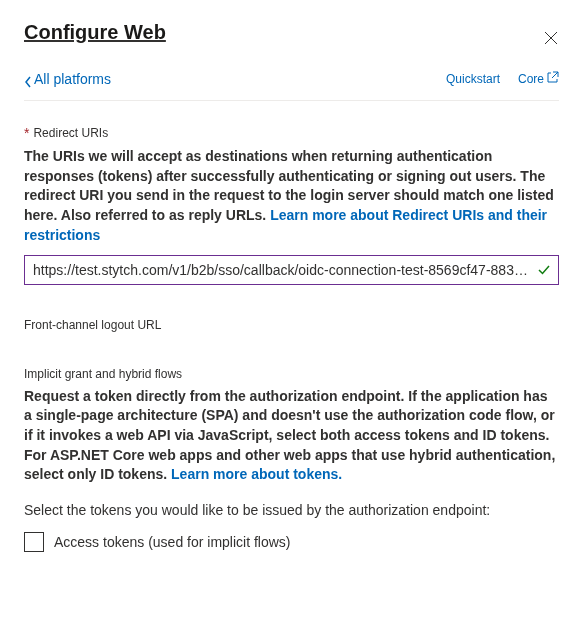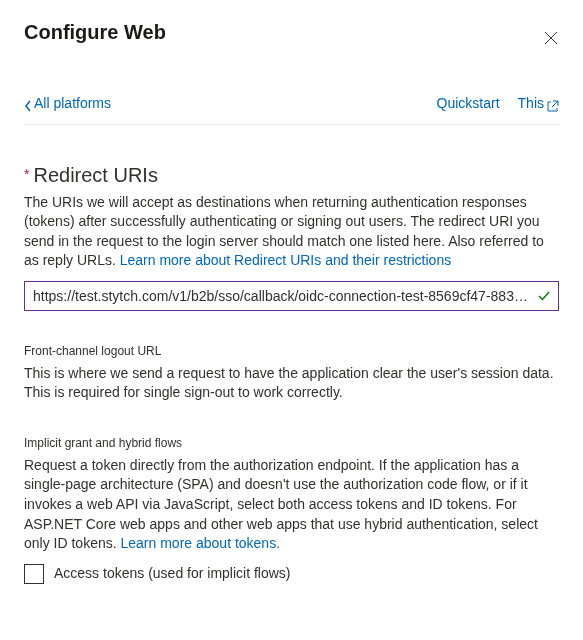--- a/index.html
+++ b/index.html
@@ -9,83 +9,85 @@
       color: #323130;
       background: #ffffff;
       width: 583px;
       padding: 18px 24px;
       line-height: 1.4;
     }
     .header-row {
       display: flex;
       justify-content: space-between;
       align-items: flex-end;
-      margin-bottom: 48px;
+      margin-bottom: 24px;
+      text-decoration: underline;
     }
     .title {
       font-size: 20px;
       font-weight: 600;
       color: #1b1a19;
     }
     .close-btn {
       width: 16px;
       height: 16px;
       cursor: pointer;
       color: #323130;
       margin-top: 4px;
     }
     .close-btn svg { width: 100%; height: 100%; }
     .topbar {
       display: flex;
       justify-content: space-between;
       align-items: center;
       padding-bottom: 10px;
       border-bottom: 1px solid #edebe9;
-      margin-bottom: 36px;
+      margin-bottom: 23px;
     }
     .back-link {
       color: #0067b8;
       font-size: 14px;
       cursor: pointer;
       display: flex;
       align-items: center;
       gap: 2px;
     }
     .chevron-left { 
       width: 8px; height: 12px; 
       display: inline-block;
     }
     .top-links { display: flex; gap: 18px; align-items: center; }
     .top-link {
       color: #0067b8;
-      font-size: 14px;
-      cursor: pointer;
-      display: flex; align-items: center; gap: 3px;
+      font-size: 12px;
+      cursor: pointer;
+      display: flex; gap: 3px;
     }
     .ext-icon { width: 12px; height: 12px; display: inline-block; }
     
     .section { margin-bottom: 32px; }
     .section-head {
       display: flex;
       align-items: center;
       gap: 4px;
       margin-bottom: 4px;
     }
     .required { color: #a4262c; font-size: 14px; }
     .section-title {
-      font-size: 20px;
+      font-size: 12px;
       font-weight: 400;
       color: #323130;
     }
     .section-title.big { font-size: 12px; font-weight: 400; }
     .section-desc {
       font-size: 14px;
       color: #323130;
       margin-bottom: 10px;
       line-height: 1.4;
+      font-weight: bold;
     }
     .link { color: #0067b8; cursor: pointer; }
     
     .input-wrap { position: relative; }
     .text-input {
       width: 100%;
       height: 30px;
       border: 1px solid #605e5c;
       padding: 4px 28px 4px 8px;
       font-size: 14px;
@@ -151,21 +153,21 @@
         <polyline points="6,1 2,6 6,11"></polyline>
       </svg>
     </span>
     <span>All platforms</span>
   </div>
   <div class="top-links">
     <div class="top-link">
       <span>Quickstart</span>
     </div>
     <div class="top-link">
-      <span>This</span>
+      <span>Core</span>
       <span class="ext-icon">
         <svg viewBox="0 0 12 12" fill="none" stroke="#0067b8" stroke-width="1">
           <path d="M4 2 H1 V11 H10 V8"></path>
             <path d="M6 1 H11 V6"></path>
             <line x1="11" y1="1" x2="5" y2="7"></line>
         </svg>
       </span>
     </div>
   </div>
 </div>
@@ -185,28 +187,28 @@
         <polyline points="2,7 5.5,10.5 12,3"></polyline>
       </svg>
     </span>
   </div>
 </div>
 
 <div class="section">
   <div class="section-head">
     <span class="section-title big">Front-channel logout URL</span>
   </div>
-  <p class="section-desc">This is where we send a request to have the application clear the user's session data. This is required for single sign-out to work correctly.</p>
 </div>
 
 <div class="section">
   <div class="section-head">
     <span class="section-title big">Implicit grant and hybrid flows</span>
   </div>
   <p class="section-desc">
     <span>Request a token directly from the authorization endpoint. If the application has a single-page architecture (SPA) and doesn't use the authorization code flow, or if it invokes a web API via JavaScript, select both access tokens and ID tokens. For ASP.NET Core web apps and other web apps that use hybrid authentication, select only ID tokens. </span><span class="link">Learn more about tokens.</span>
   </p>
+  <p class="tokens-prompt">Select the tokens you would like to be issued by the authorization endpoint:</p>
   <div class="checkbox-row">
     <div class="checkbox"></div>
     <span class="checkbox-label">Access tokens (used for implicit flows)</span>
   </div>
 
 </div>
 
 </body></html>

